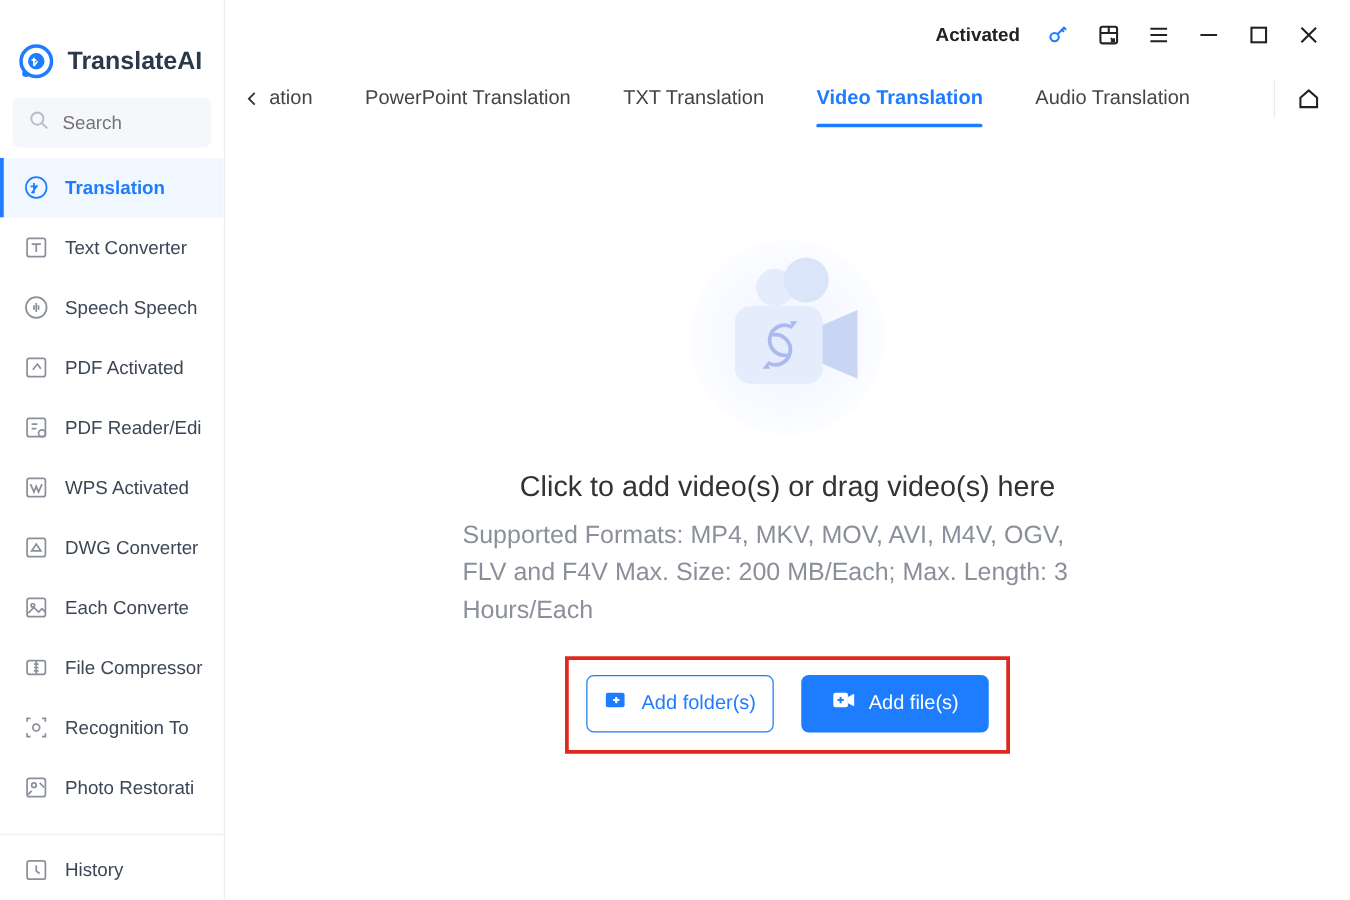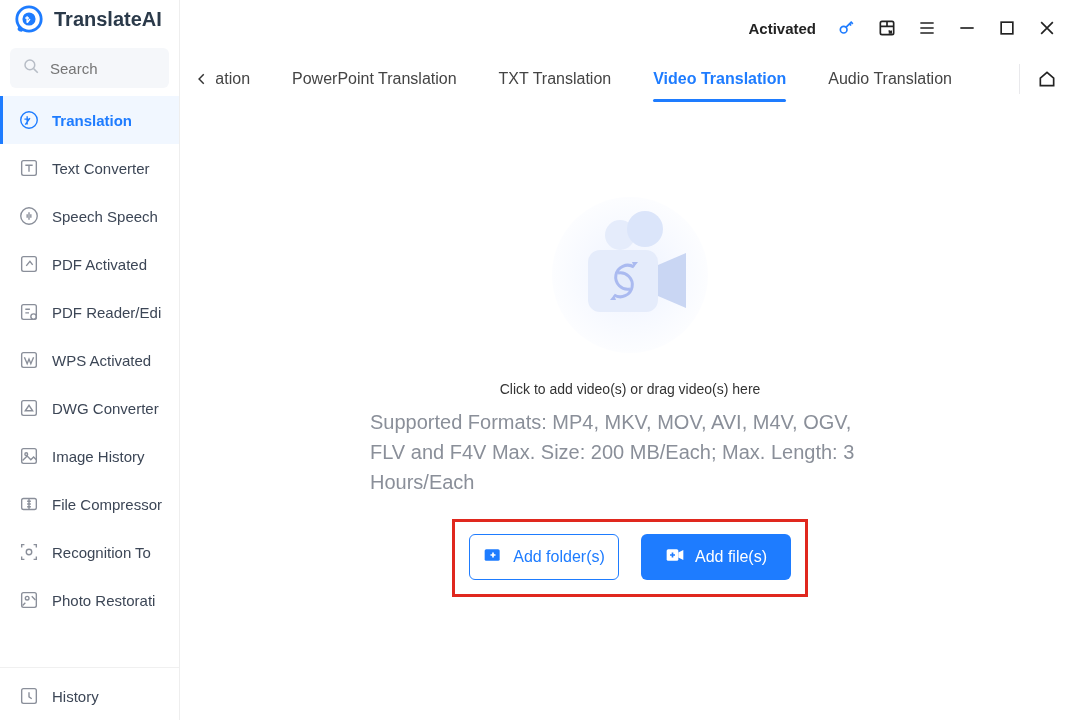--- a/index.html
+++ b/index.html
@@ -21,21 +21,21 @@
     width: 180px;
     border-right: 1px solid #eee;
     display: flex;
     flex-direction: column;
     background: #fff;
   }
   .brand {
     display: flex;
     align-items: center;
     gap: 10px;
-    padding: 4px 14px 14px 14px;
+    padding: 34px 14px 14px 14px;
     font-size: 20px;
     font-weight: 700;
     color: #2b3a4a;
   }
   .brand-logo {
     width: 30px; height: 30px;
     display: inline-flex; align-items: center; justify-content: center;
   }
   .brand-logo svg { width: 30px; height: 30px; }
   .search-box {
@@ -204,21 +204,21 @@
     flex-direction: column;
     align-items: center;
     margin-top: -30px;
   }
   .drop-illus {
     width: 160px; height: 160px;
     display: inline-flex; align-items: center; justify-content: center;
     margin-bottom: 26px;
   }
   .drop-title {
-    font-size: 14px;
+    font-size: 23px;
     color: #333;
     margin-bottom: 10px;
   }
   .drop-sub {
     font-size: 20px;
     color: #8a8f99;
     text-align: left;
     max-width: 520px;
     line-height: 1.5;
     margin-bottom: 22px;
@@ -354,21 +354,21 @@
         </div>
 
         <div class="nav-item">
           <span class="icon">
             <svg viewBox="0 0 24 24">
                 <rect x="4" y="4" width="16" height="16" rx="2"></rect>
                 <circle cx="9" cy="10" r="1.5"></circle>
                 <path d="M5 17 l5 -5 l4 4 l3 -3 l3 3"></path>
               </svg>
           </span>
-          <span>Image History</span>
+          <span>Each Converte</span>
         </div>
 
         <div class="nav-item">
           <span class="icon">
             <svg viewBox="0 0 24 24">
                 <rect x="4" y="6" width="16" height="12" rx="2"></rect>
                 <path d="M12 6 v12 M10 9 h4 M10 12 h4 M10 15 h4"></path>
               </svg>
           </span>
           <span>File Compressor</span>

